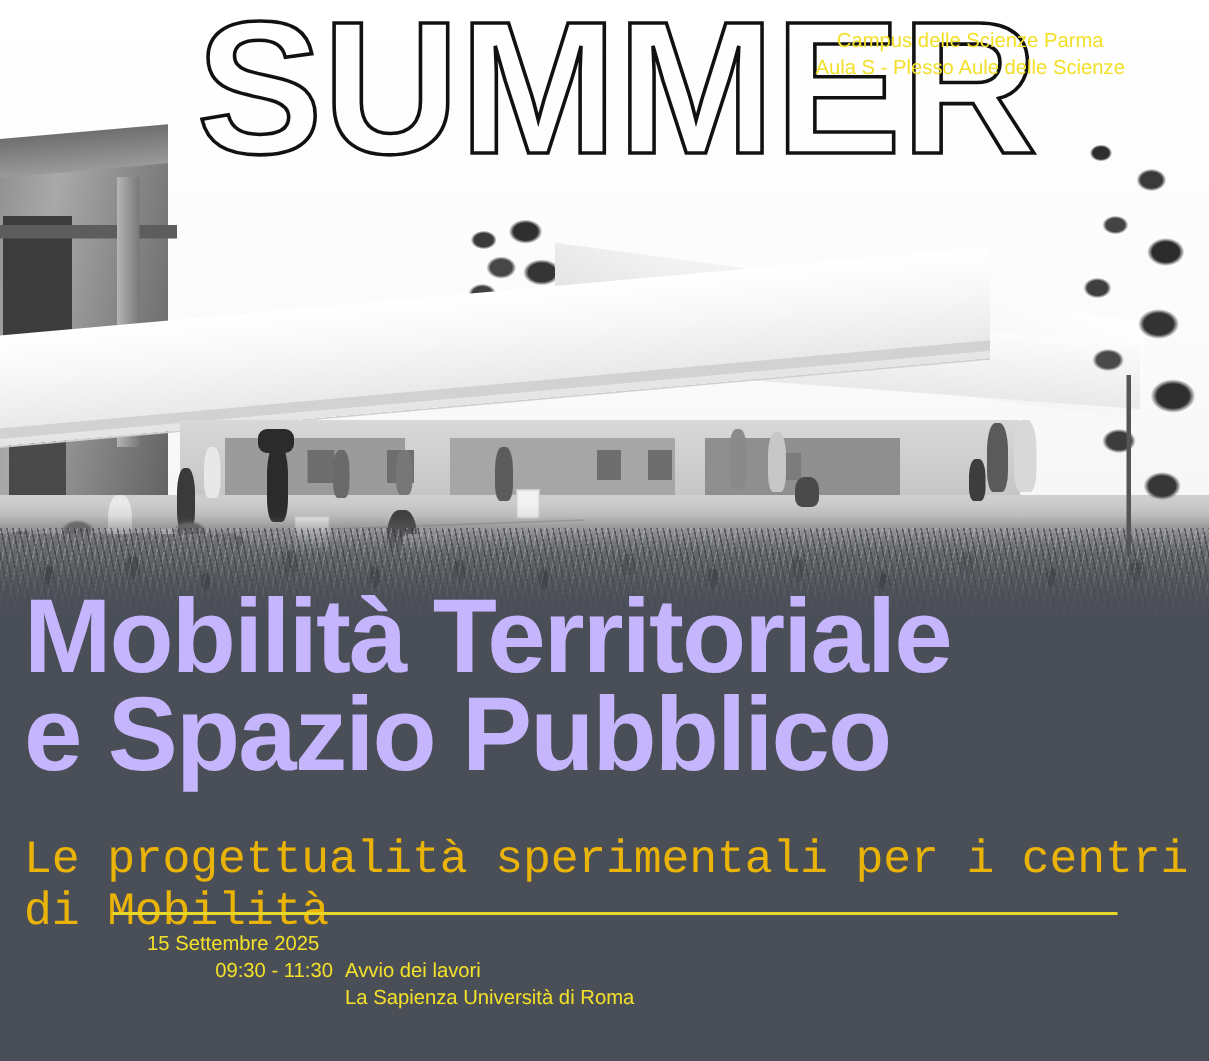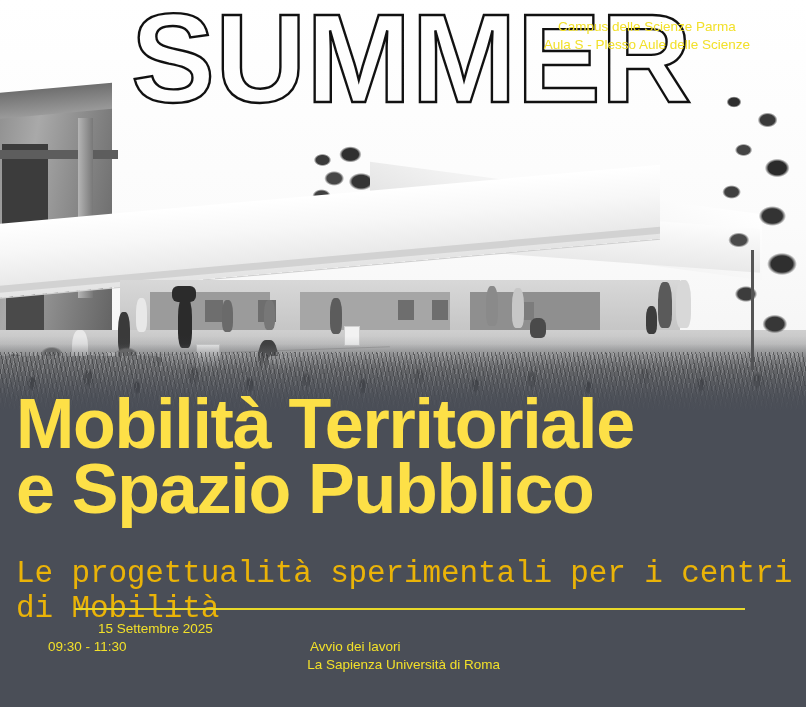--- a/index.html
+++ b/index.html
@@ -119,36 +119,36 @@
   
   .ss{position:absolute;left:0;top:0;width:806px;z-index:5;
       font-weight:700;letter-spacing:.012em;color:transparent;
       -webkit-text-stroke:2.4px #111;text-align:center;line-height:.84;
       font-family:"Liberation Sans","DejaVu Sans",sans-serif;}
   .ss .l1{font-size:126px;display:block;padding-top:6px;padding-left:17px;}
   .ss .l2{font-size:126px;display:block;}
 
   
   .title{position:absolute;left:16px;top:392px;width:790px;z-index:6;
-     color:#fde047;font-weight:700;font-size:70px;line-height:.93;
+     color:#c4b5fd;font-weight:700;font-size:70px;line-height:.93;
      letter-spacing:-.018em;}
   .title .t2{display:block;}
   .subtitle{position:absolute;left:16px;top:556px;z-index:6;color:#eab308;
      font-size:31px;font-weight:400;letter-spacing:-.004em;font-family:Liberation Mono, monospace;}
   .rule{position:absolute;left:75px;top:608px;width:670px;height:2px;
      background:#e8d82a;z-index:6;}
 
   
   .sched{position:absolute;left:0;top:620px;width:806px;z-index:6;color:#f2e02a;
      font-size:13.5px;line-height:1.33;}
   .sched .date{position:absolute;left:98px;top:0;white-space:nowrap;}
   .rows{position:absolute;left:0;top:18px;width:500px;}
   .row{display:flex;}
-  .time{width:222px;text-align:left;white-space:nowrap;margin-left:48px;}
-  .desc{padding-left:8px;white-space:nowrap;margin-left:32px;}
+  .time{width:222px;text-align:right;white-space:nowrap;}
+  .desc{padding-left:8px;white-space:nowrap;}
   .venue{position:absolute;right:56px;top:18px;text-align:center;color:#f2e02a;
      font-size:13.5px;line-height:1.33;z-index:6;}
 </style>
 </head>
 <body>
 
 <div id="poster">
 
   <div class="photo">
     <div class="sky"></div>

